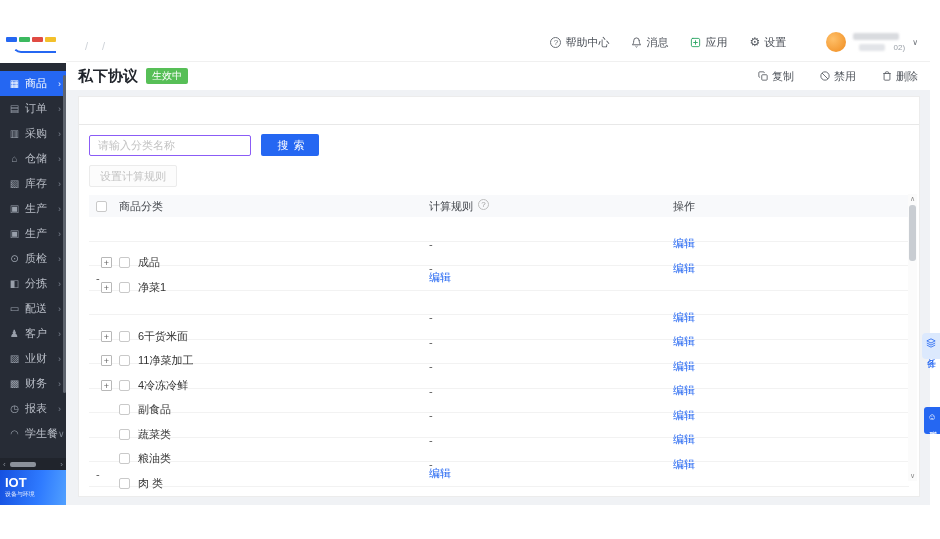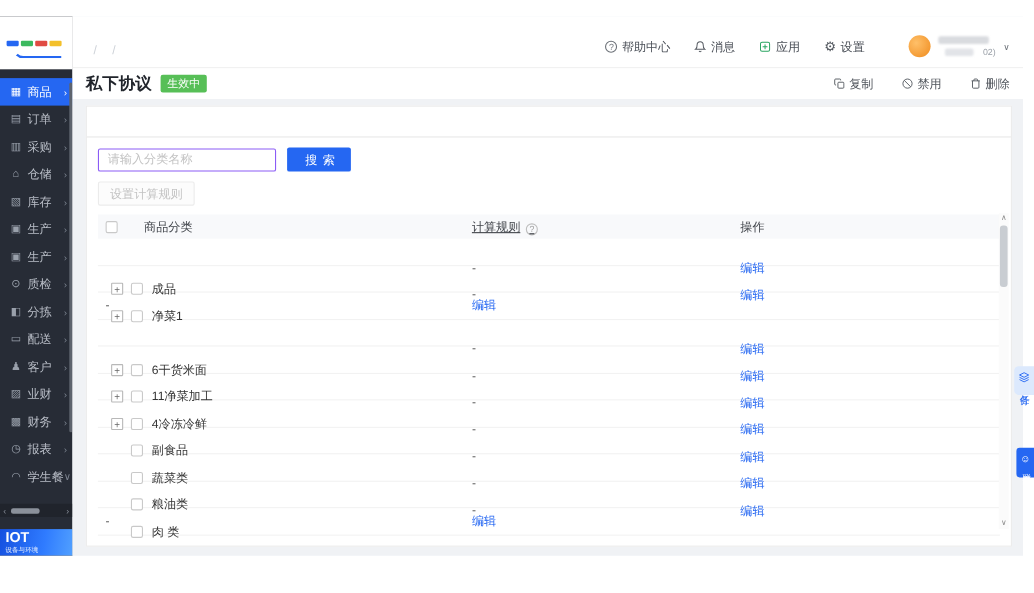--- a/index.html
+++ b/index.html
@@ -21,21 +21,21 @@
   .mi-icon { width:13px; margin-right:4px; font-size:10px; color:#99a0ab; text-align:center; flex:none; }
   .mi-label { flex:1; white-space:nowrap; }
   .mi-arrow { font-size:9px; color:#7d8490; }
   .mi.active { background:#2567f2; color:#fff; }
   .mi.active .mi-icon, .mi.active .mi-arrow { color:#fff; }
   .side-vscroll { position:absolute; top:12px; right:0; width:3px; height:318px; background:#5e646e; border-radius:2px; }
   .side-hscroll { position:absolute; left:0; right:0; bottom:35px; height:12px; background:#20242c;
     display:flex; align-items:center; padding:0 3px; color:#868d98; font-size:8px; }
   .side-hscroll .thumb { width:26px; height:5px; background:#8b919b; border-radius:2px; margin-left:4px; }
   .side-hscroll .arr-r { margin-left:auto; }
-  .iot { position:absolute; left:0; bottom:0; width:66px; height:24px;
+  .iot { position:absolute; left:0; bottom:0; width:66px; height:35px;
     background:linear-gradient(100deg,#1550e0,#2f7bff 60%,#51a0ff);
     color:#fff; display:flex; align-items:center; padding:0 5px; cursor:pointer;gap:44px; }
   .iot-t { font-weight:bold; font-size:13px; line-height:13px; }
   .iot-s { font-size:7px; opacity:.9; white-space:nowrap; transform:scale(.85); transform-origin:left; }
   .cloud { margin-left:auto; font-size:15px; color:#cfe6ff; }
 
   
   .main { position:absolute; left:66px; top:0; width:864px; height:490px; background:#f0f2f5; }
   .topbar { height:47px; background:#fff; display:flex; align-items:flex-end;
     padding:0 12px 9px 12px; border-bottom:1px solid #f0f0f0; }
@@ -77,23 +77,23 @@
   .search-input { width:162px; height:21px; border:1px solid #8b5cf6; border-radius:2px; font-size:11px;
     padding:0 8px; color:#333; outline:none; font-family:inherit; }
   .search-input::placeholder { color:#c3c3c3; }
   .btn-search { margin-left:10px; height:22px; width:58px; background:#2567f2; color:#fff; border:none;
     border-radius:2px; font-size:11px; letter-spacing:5px; padding-left:7px; cursor:pointer; font-family:inherit; }
   .btn-setrule { margin-top:9px; height:22px; padding:0 10px; background:#fcfcfc; border:1px solid #ebebeb;
     color:#c3c3c3; font-size:11px; border-radius:2px; font-family:inherit; }
   .table { margin-top:8px; }
   .thead { display:grid; grid-template-columns:333px 244px 1fr; height:22px; align-items:center;
     background:#f8f9fb; font-size:11px; color:#40444a; padding-left:7px; }
-  .th-cat { display:flex; align-items:center; gap:24px; }
+  .th-cat { display:flex; align-items:center; gap:12px; }
   .cb { width:11px; height:11px; border:1px solid #c9c9c9; border-radius:2px; background:#fff; flex:none; cursor:pointer; }
-  .th-rule { display:flex; align-items:flex-end;text-decoration:underline; }
+  .th-rule { display:flex; align-items:flex-start; }
   .help-q { display:inline-block; width:11px; height:11px; border:1px solid #bdbdbd; border-radius:50%;
     color:#9c9c9c; font-size:8px; line-height:10px; text-align:center; margin-left:5px; cursor:pointer; }
   .row { display:grid; grid-template-columns:333px 244px 1fr; height:24.5px; align-items:center;
     border-bottom:1px solid #f2f2f2; font-size:11px; color:#444; padding-left:7px; }
   .cell-cat { display:flex; align-items:center;margin-top:38px; }
   .expand { width:11px; height:11px; border:1px solid #b8b8b8; border-radius:1px; margin:0 7px 0 5px;
     position:relative; background:#fff; visibility:hidden; flex:none; cursor:pointer; }
   .expand::before { content:"+"; position:absolute; inset:0; font-size:9px; line-height:10px; text-align:center; color:#666; }
   .row.expandable .expand { visibility:visible; }
   .cell-cat .cb { margin-right:8px; }

